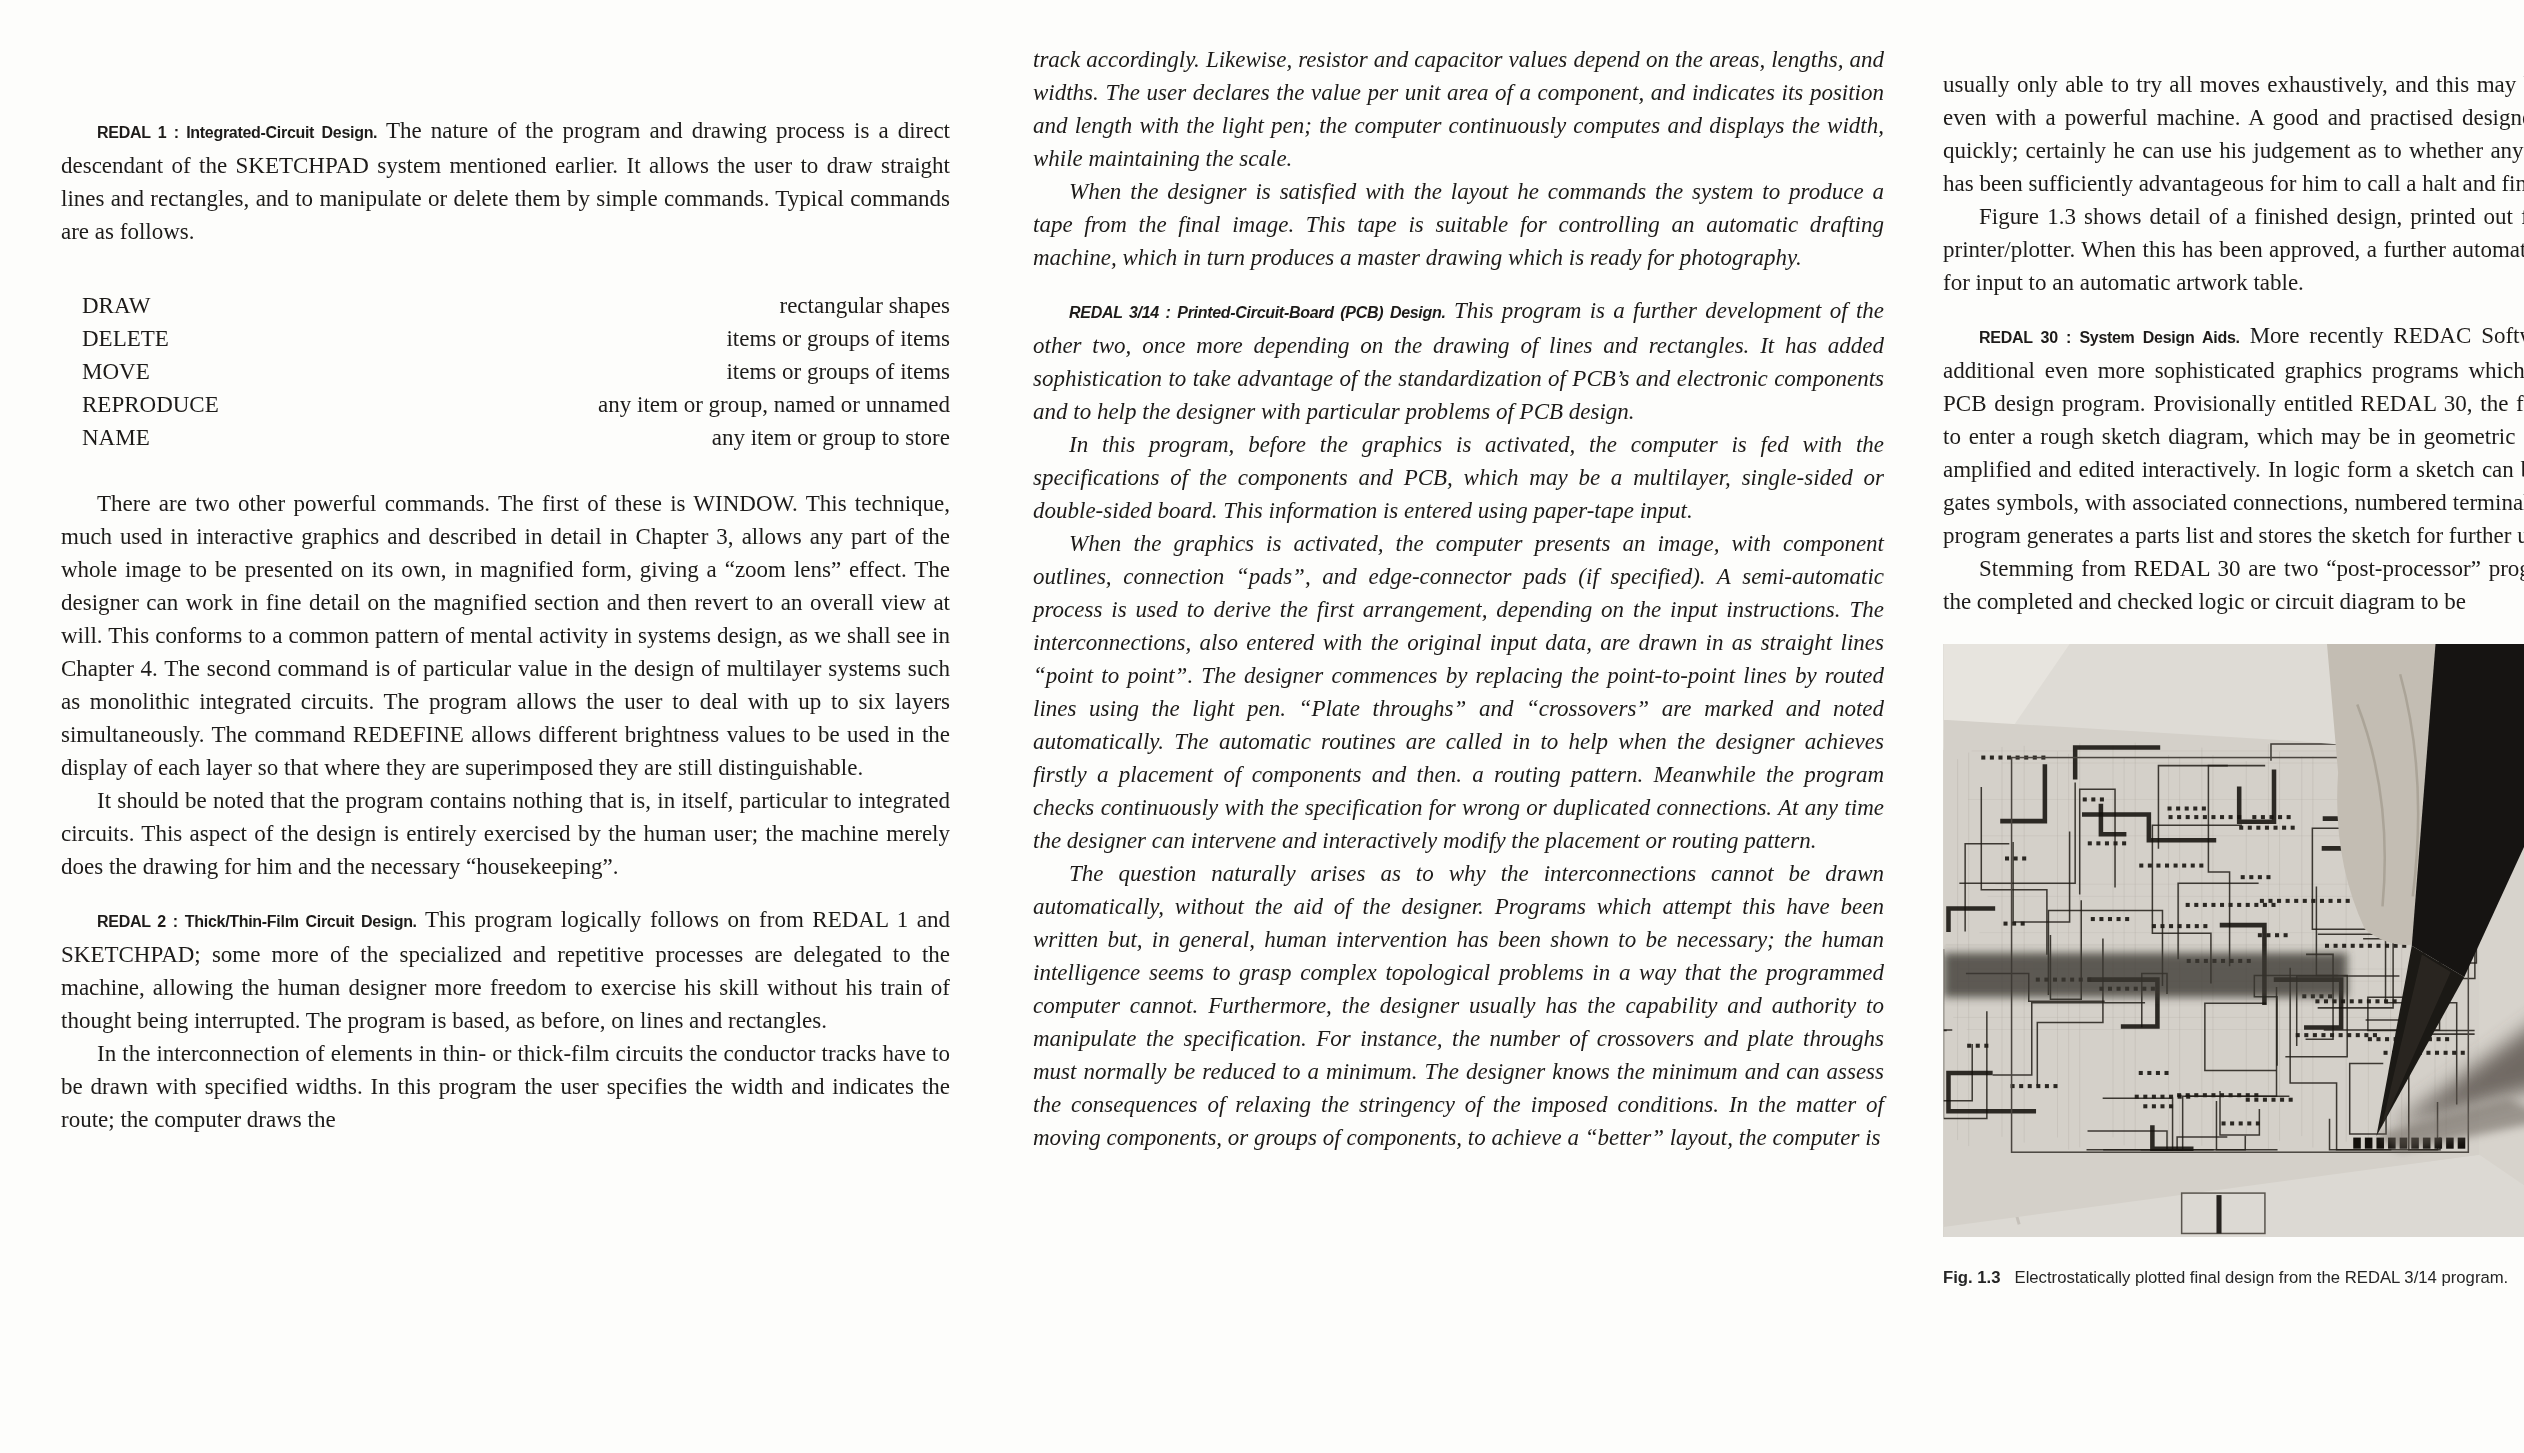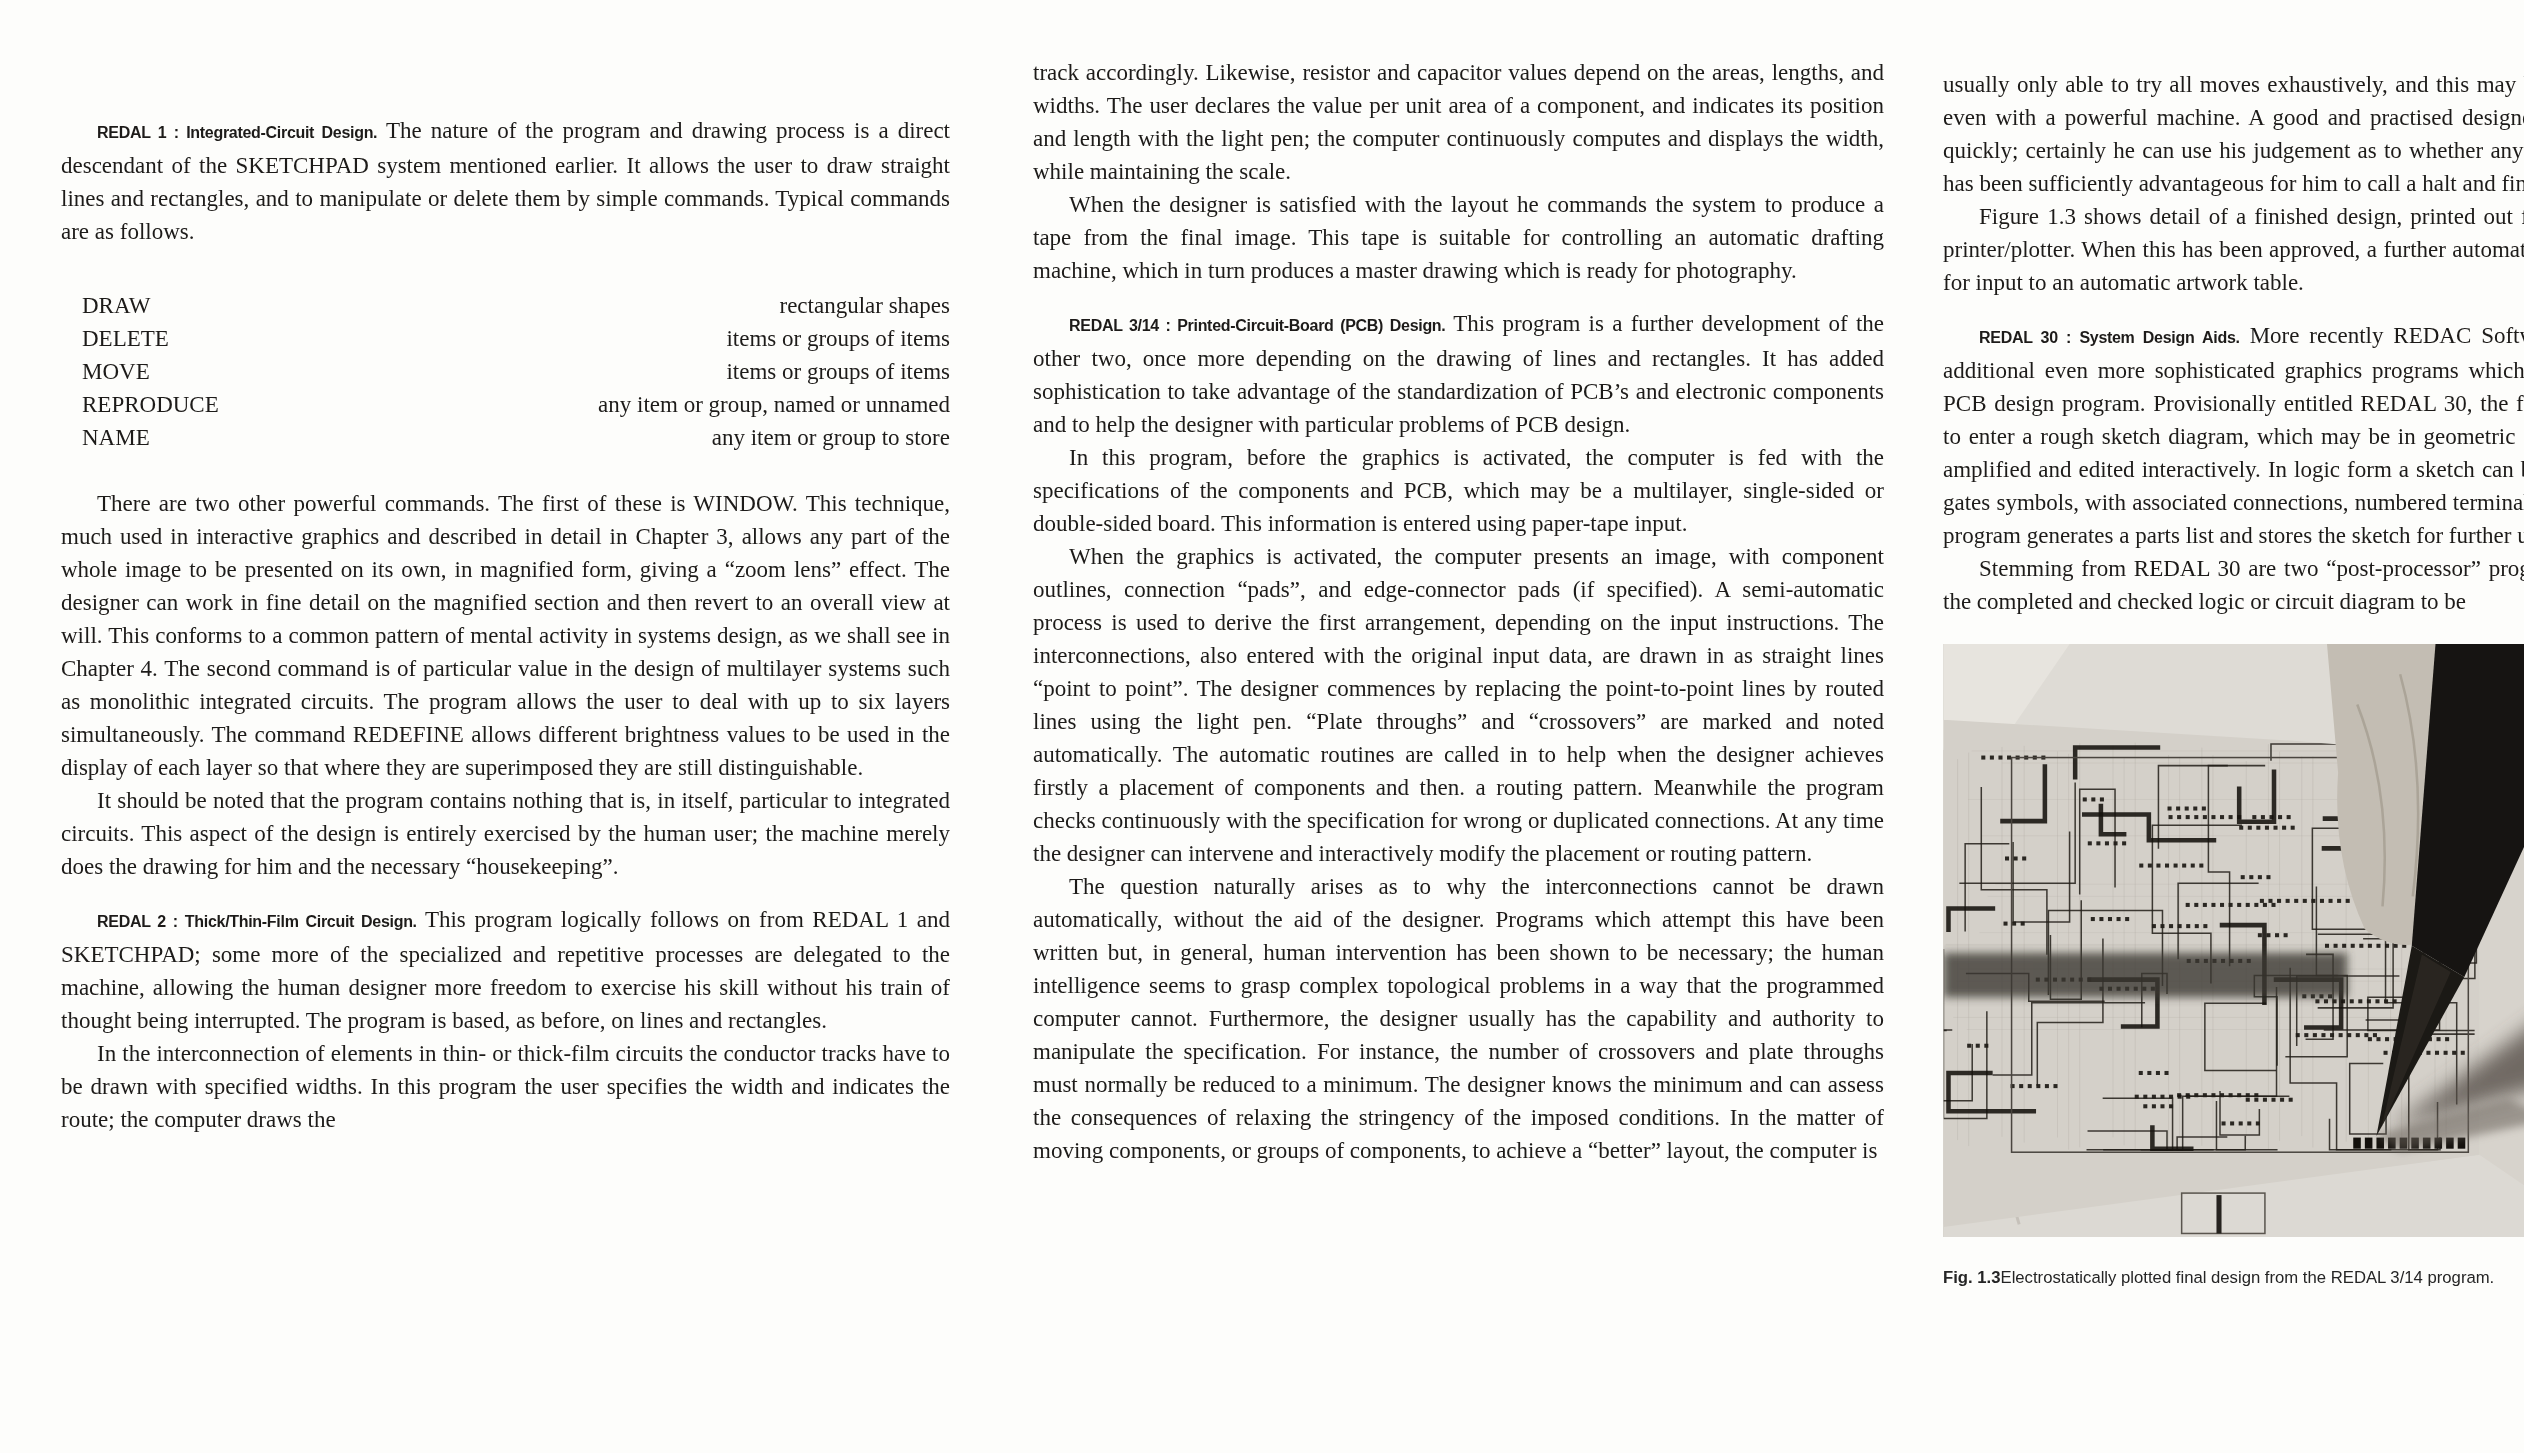--- a/index.html
+++ b/index.html
@@ -7,42 +7,42 @@
     width:3813px;height:1454px;position:relative;overflow:hidden;
     background:#fdfdfb;color:#1d1b19;
     font-family:"Liberation Serif", serif;
   }
   .page{position:absolute;inset:0;}
   .column{
     position:absolute;text-align:justify;
     font-size:23px;line-height:33px;
   }
   .col-1{left:61px;top:114px;width:889px;}
-  .col-2{left:1033px;top:56px;width:851px;}
+  .col-2{left:1033px;top:43px;width:851px;font-style:italic;}
   .col-3{left:1943px;top:68px;width:876px;}
   .para{margin:0;}
   .para.indent{text-indent:36px;}
   .section-gap{margin-top:20px;}
   .lead{
     font-family:"Liberation Sans", sans-serif;font-weight:700;
     font-size:16px;letter-spacing:-0.3px;
   }
   .cmd-table{margin:41px 0 33px 21px;}
   .cmd-row{display:flex;line-height:33px;}
   .cmd-name{width:217px;flex:none;}
   .cmd-desc{flex:1;text-align:right;}
   .figure{margin:26px 0 0 0;}
   .photo-wrap{width:768px;height:593px;background:#d7d3cc;}
   svg.photo{display:block;width:768px;height:593px;}
   .caption{
     margin-top:29px;width:586px;text-align:left;
     font-family:"Liberation Sans", sans-serif;
     font-size:16.7px;line-height:23px;color:#252525;
   }
-  .cap-label{font-weight:700;}
+  .cap-label{font-weight:700;margin-right:14px;}
 </style>
 </head>
 <body>
 
 <div class="page">
   <div class="column col-1">
       <p class="para indent"><b class="lead">REDAL 1 : Integrated-Circuit Design.</b> <span>The nature of the program and drawing process is a direct descendant of the SKETCHPAD system mentioned earlier. It allows the user to draw straight lines and rectangles, and to manipulate or delete them by simple commands. Typical commands are as follows.</span></p>
       <div class="cmd-table">
         <div class="cmd-row">
           <span class="cmd-name">DRAW</span>

